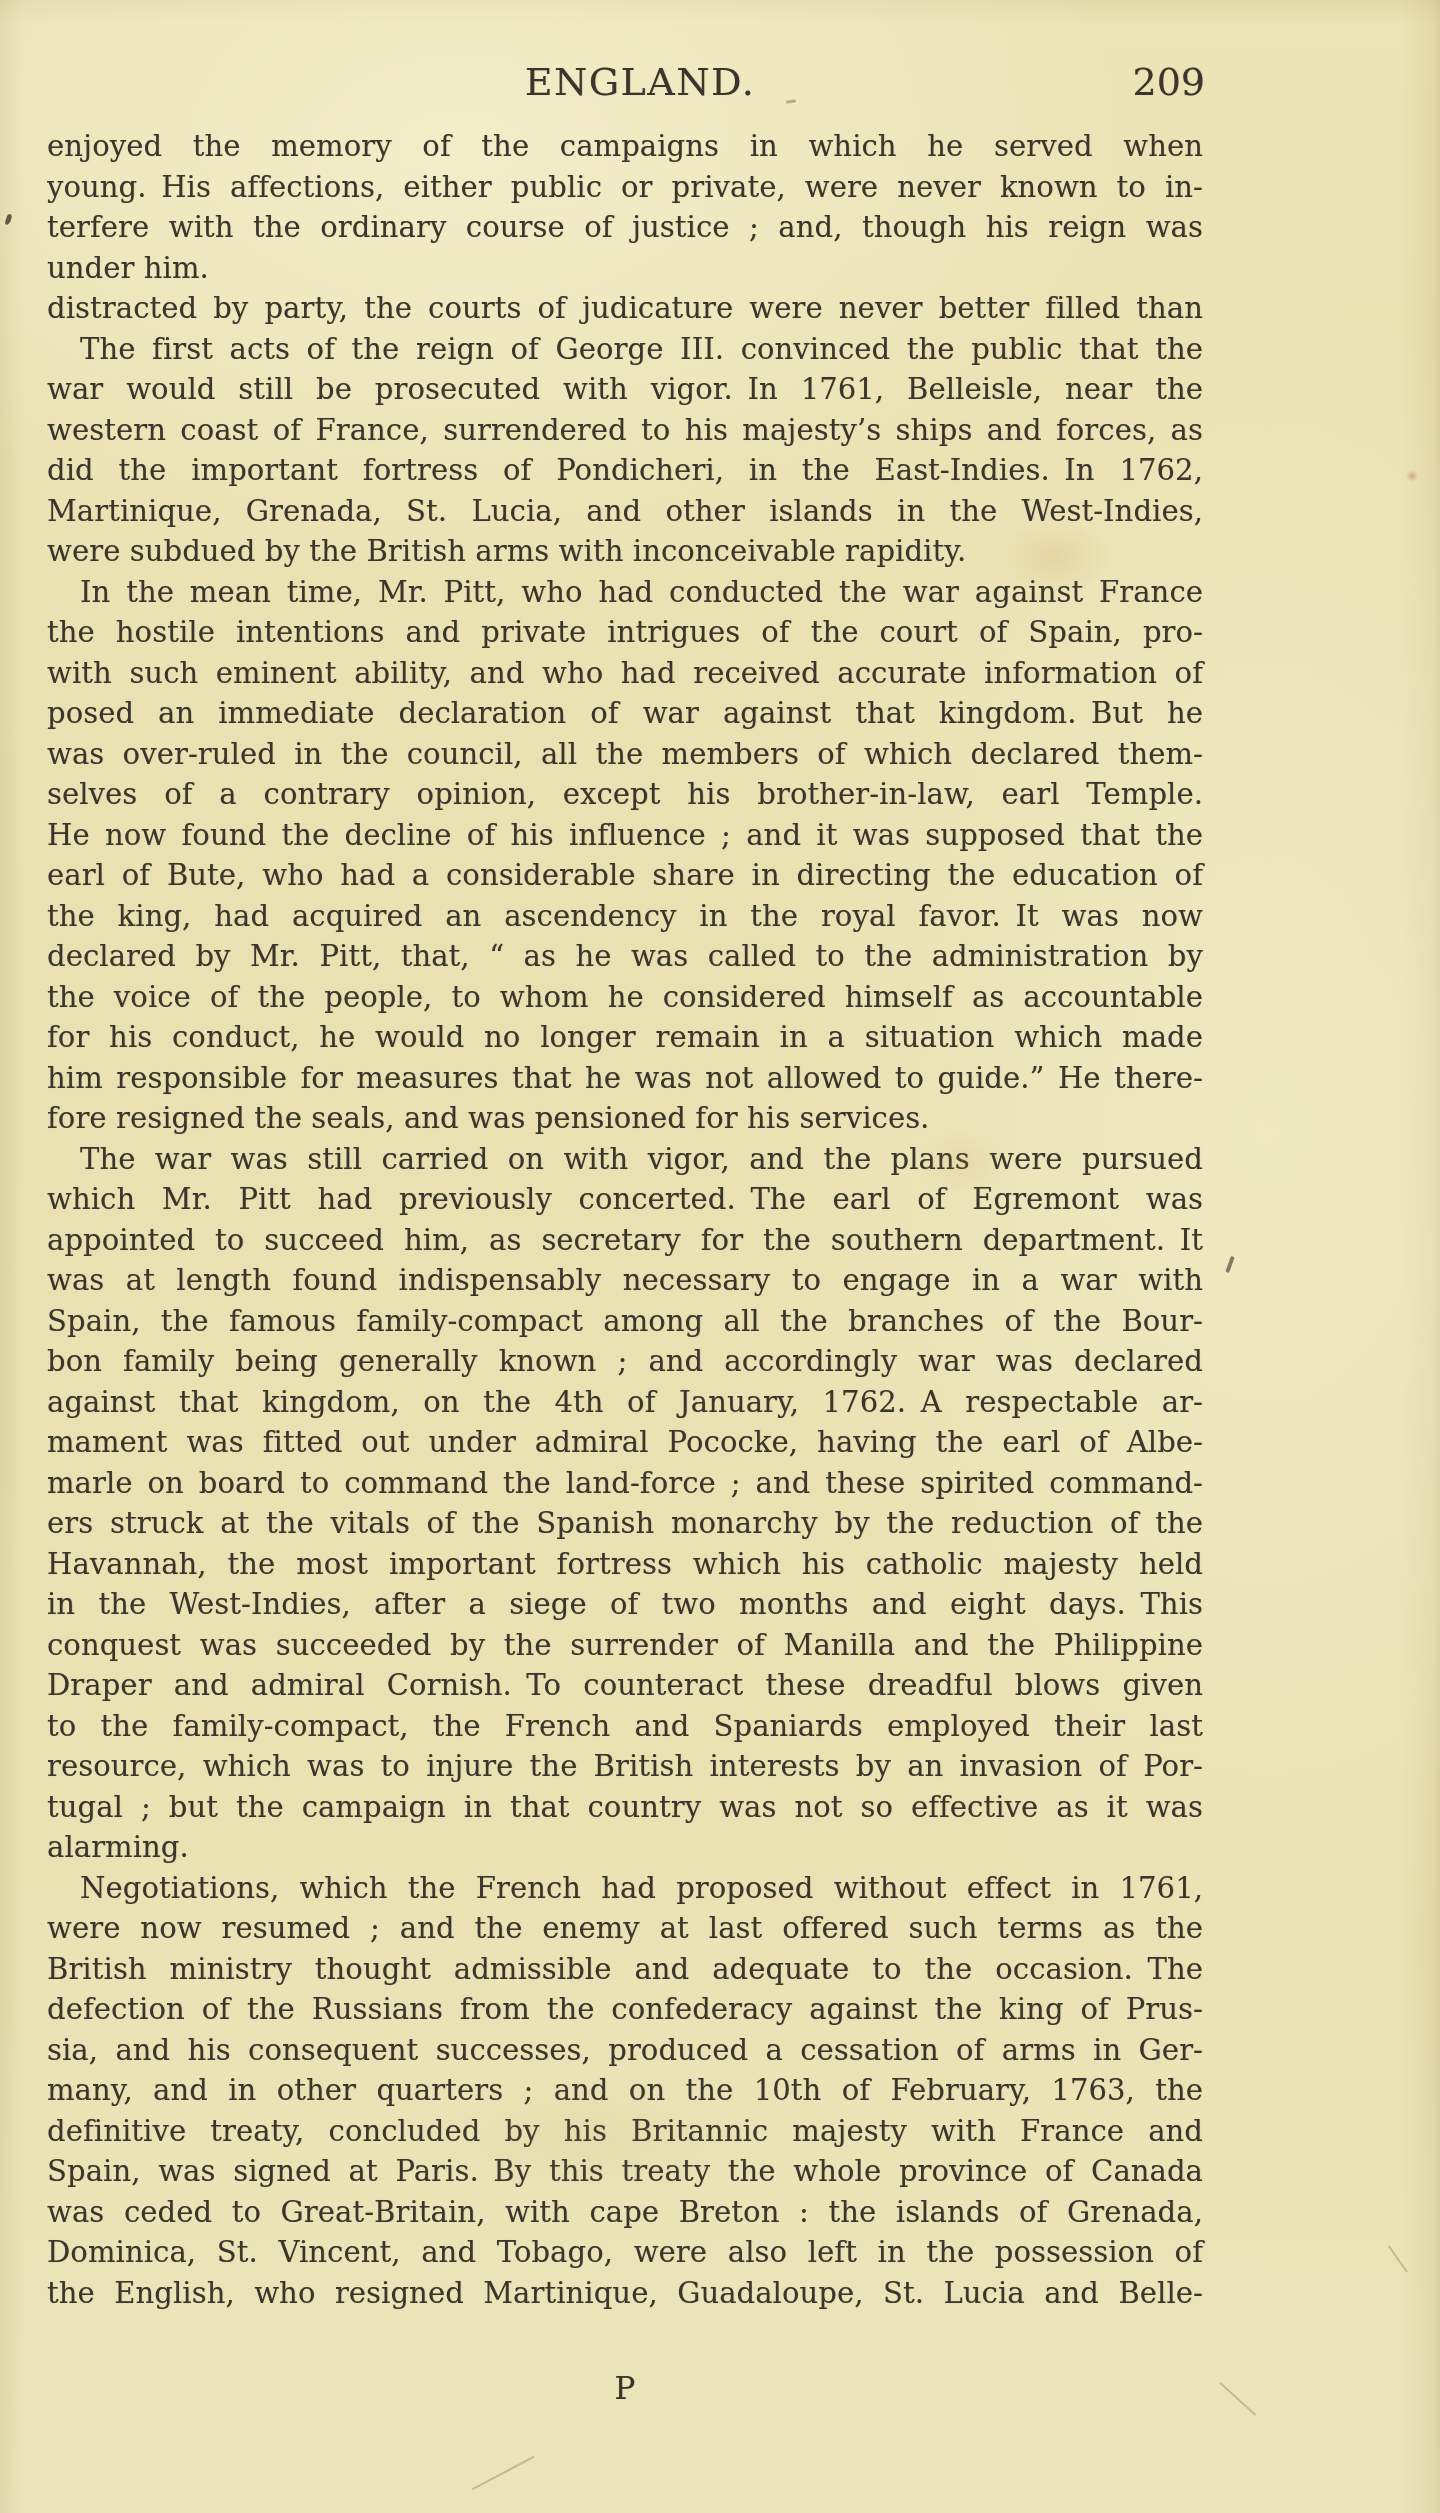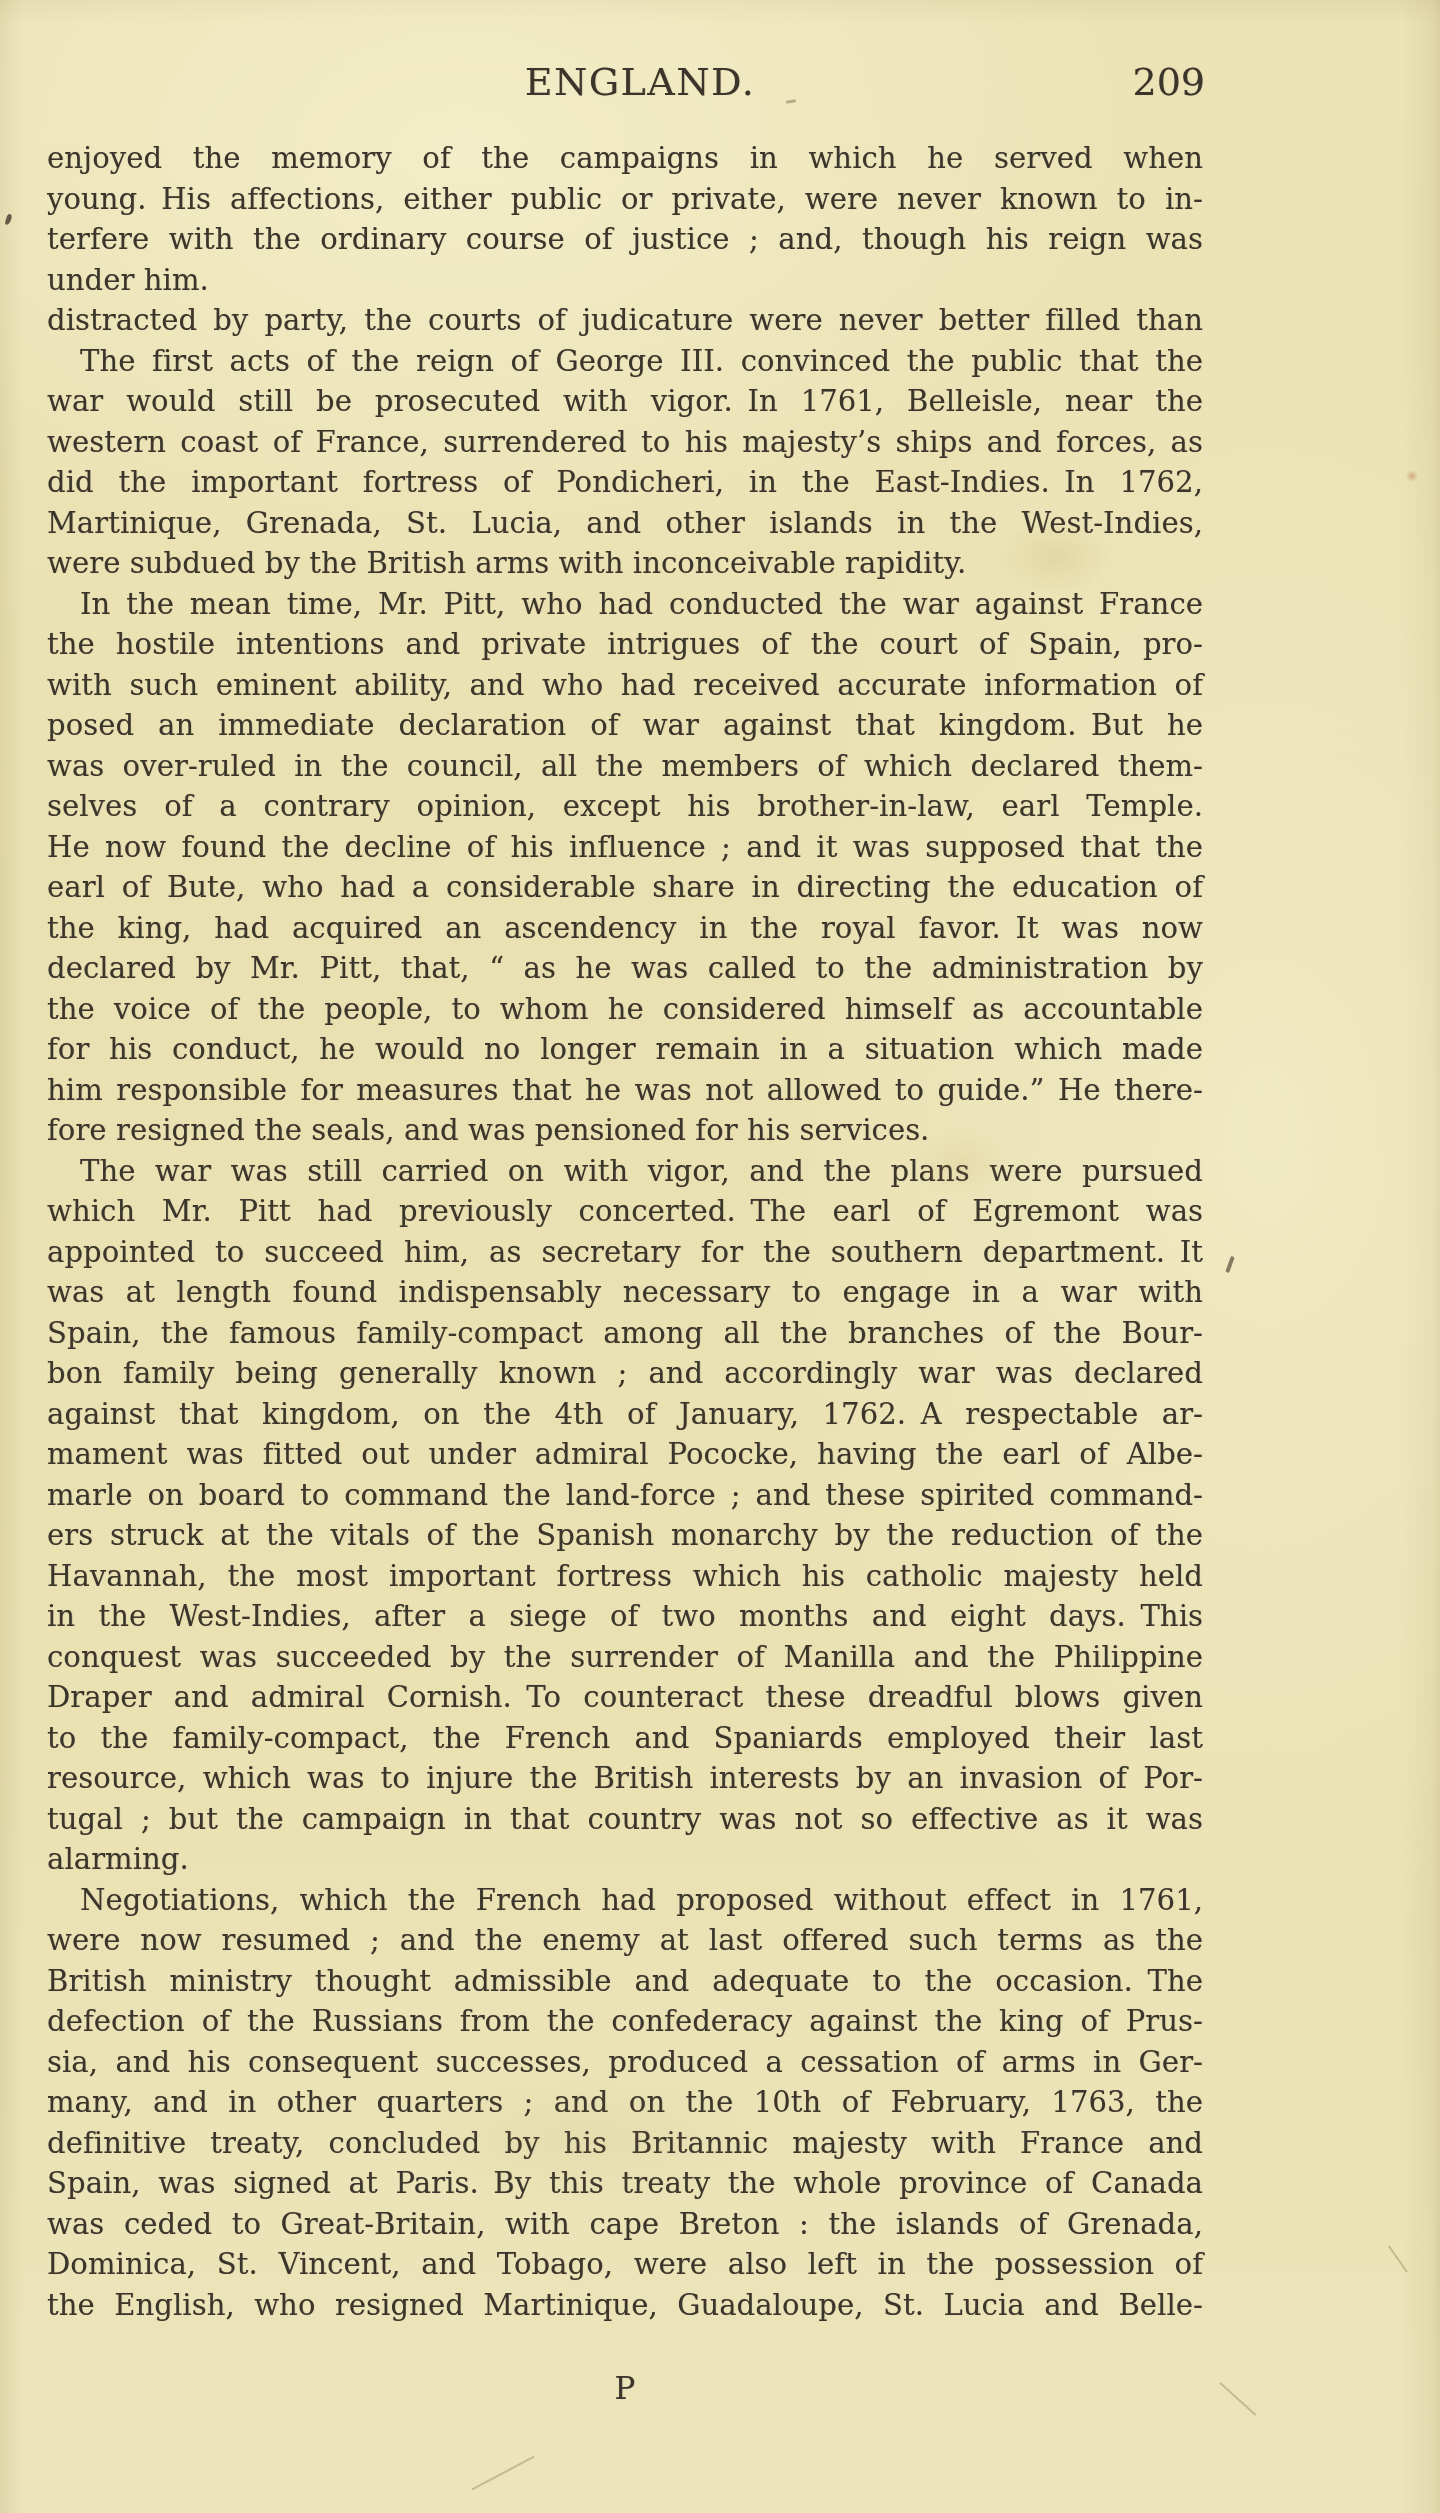--- a/index.html
+++ b/index.html
@@ -39,21 +39,21 @@
     right: 235px;
     font-size: 38px;
     line-height: 40px;
     text-shadow: 0.4px 0.4px 0.8px rgba(59,53,43,0.35);
     margin-left: 28px;
   }
 
   .body-text {
     position: absolute;
     left: 47px;
-    top: 138px;
+    top: 126px;
     width: 1156px;
     font-size: 29px;
     line-height: 40.5px;
     letter-spacing: 0.1px;
     text-shadow: 0.3px 0.3px 0.7px rgba(59,53,43,0.32);
   }
 
   .paragraph { margin: 0; }
 
   .line {

